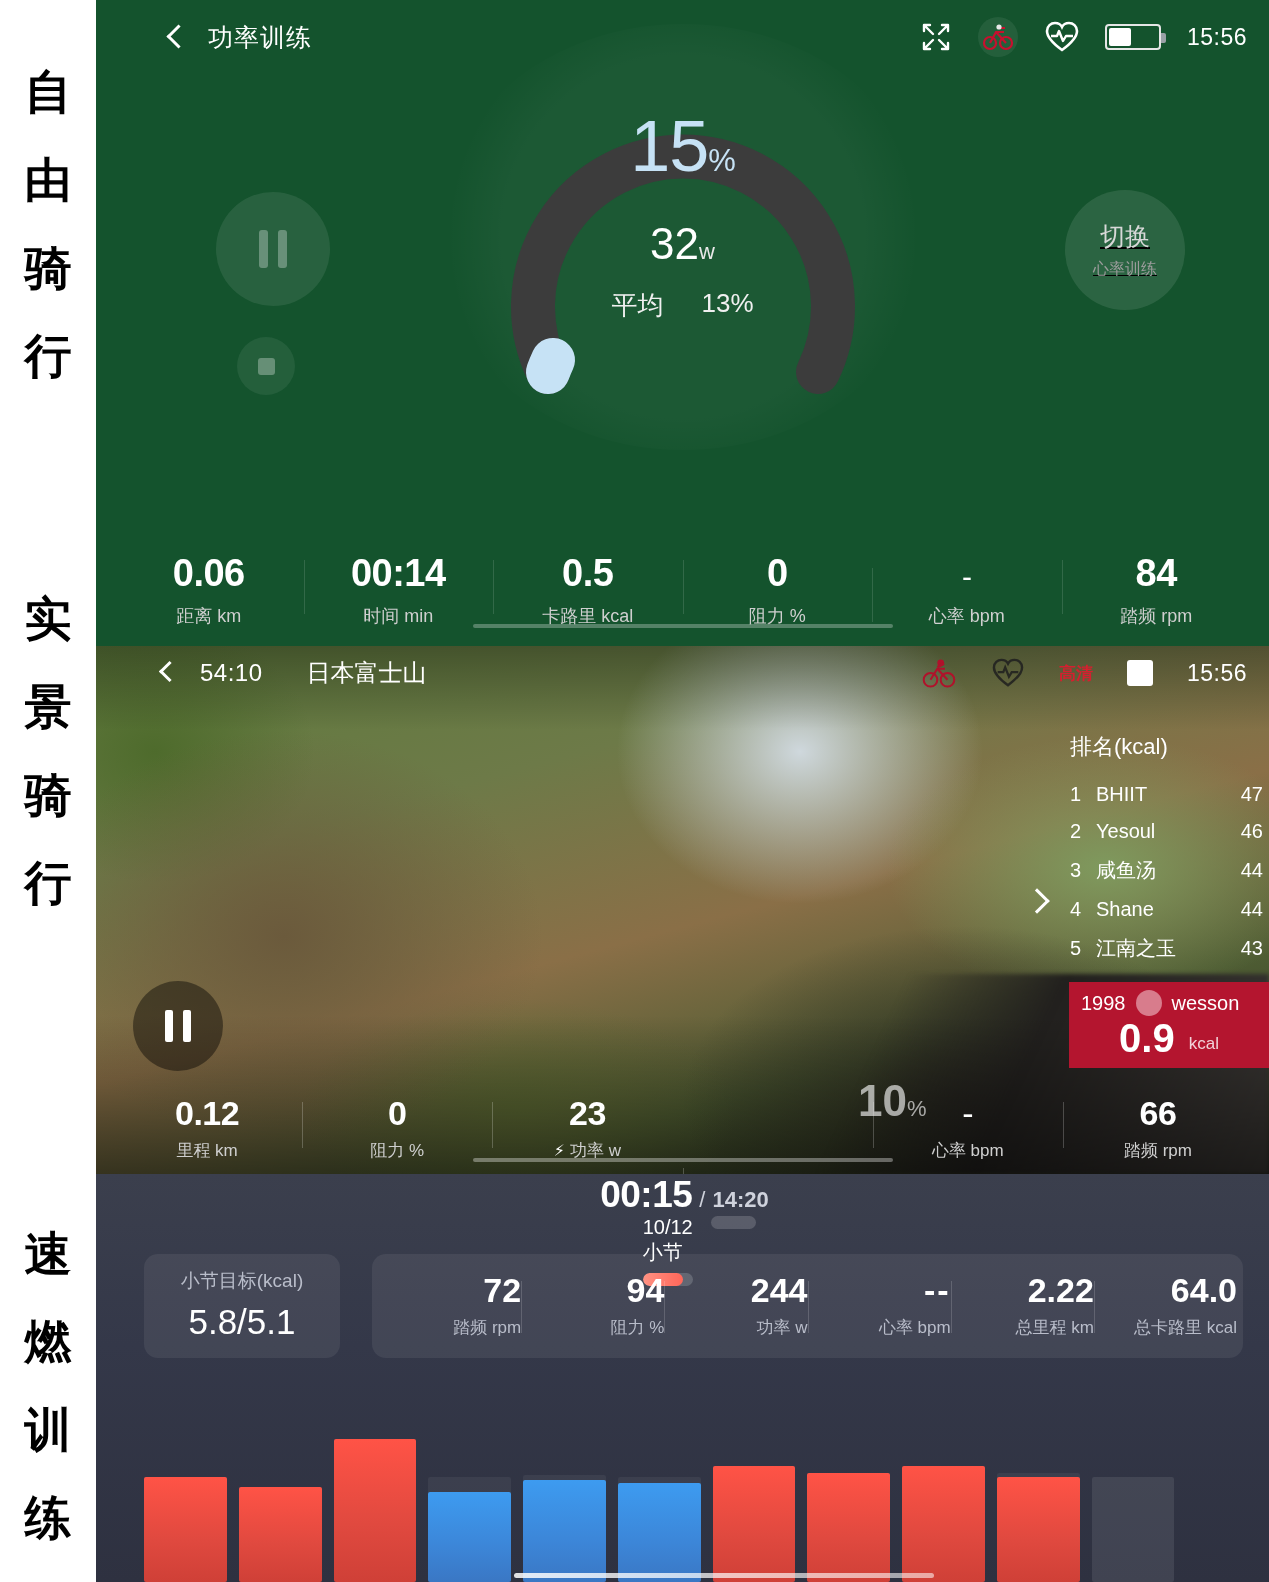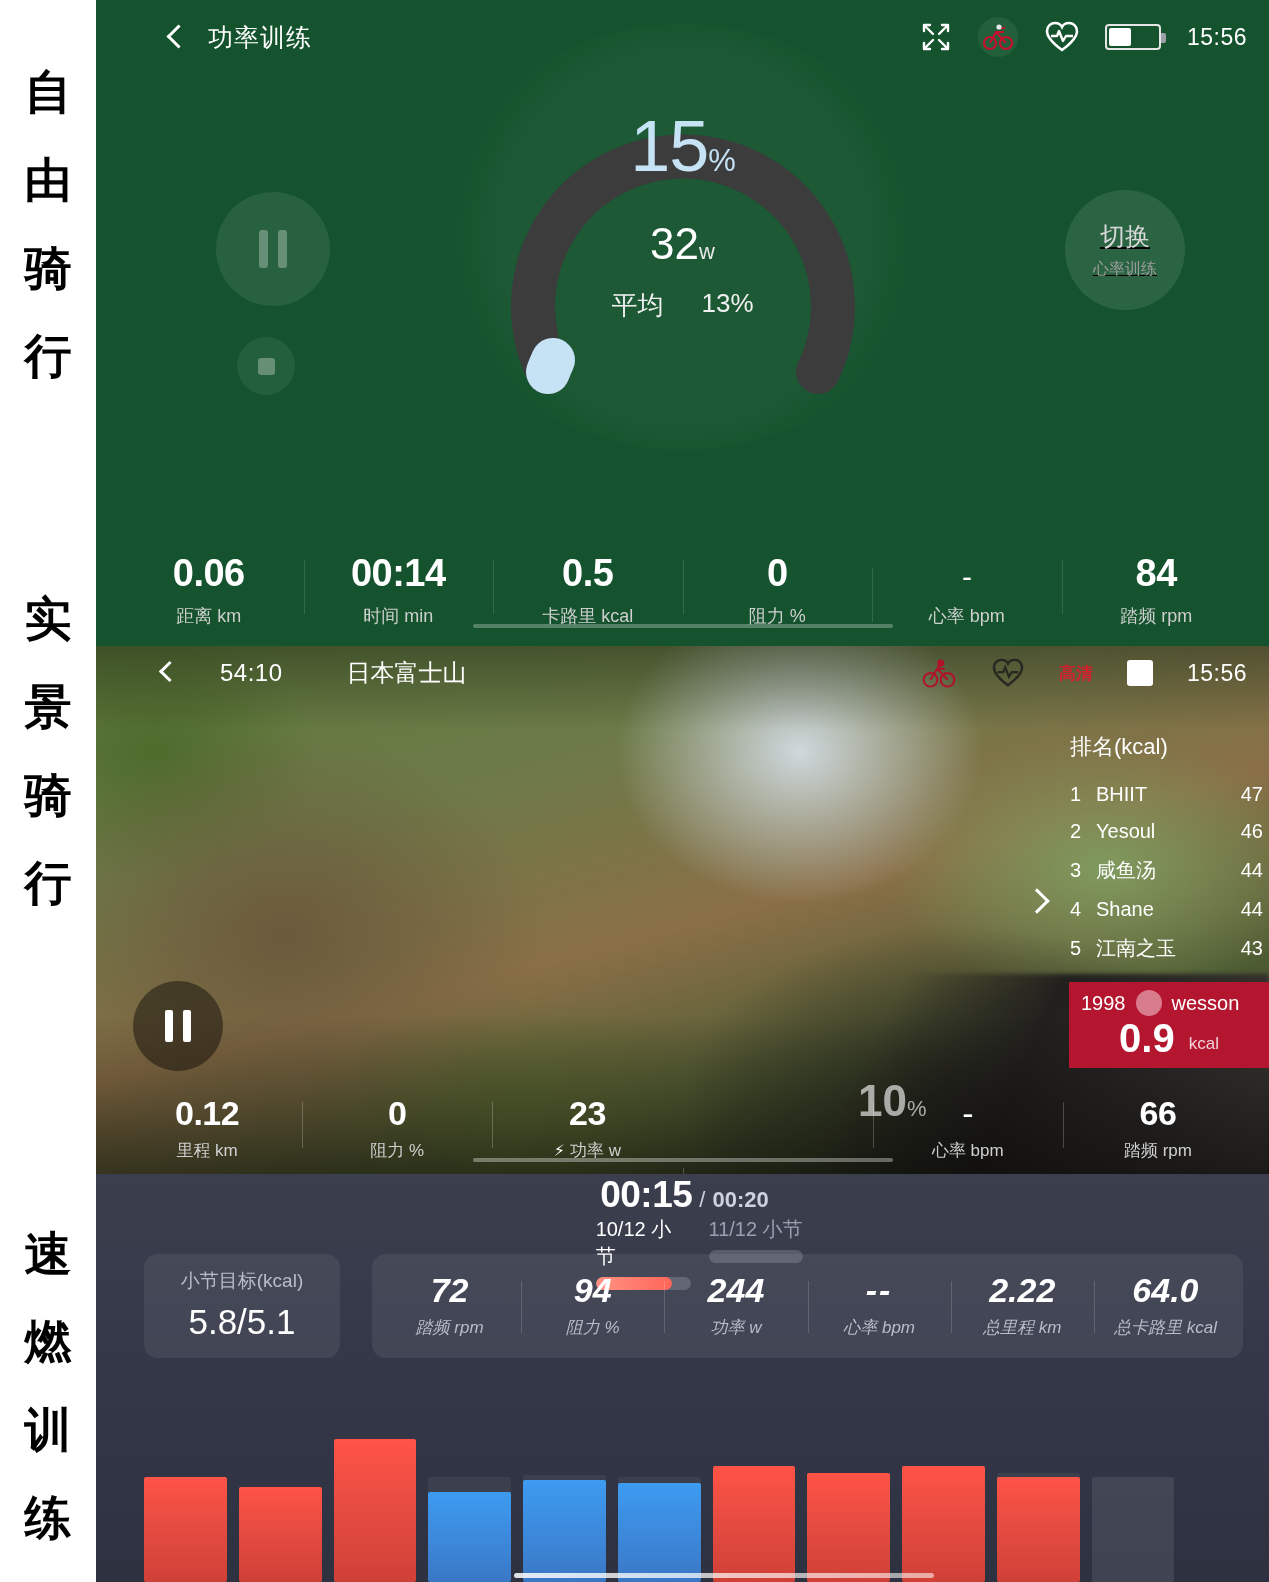--- a/index.html
+++ b/index.html
@@ -108,21 +108,21 @@
       radial-gradient(ellipse 30% 34% at 36% 88%, #5e6b34 0%, rgba(94,107,52,0) 62%),
       linear-gradient(165deg,#5e7a3c 0%, #6d7a48 28%, #8a6f47 52%, #4e5c33 74%, #20251a 100%);
   }
   .p2-road{
     position:absolute; right:0; bottom:0; width:520px; height:200px;
     background:linear-gradient(115deg, rgba(20,20,20,0) 26%, #22201e 52%, #3a3734 100%);
     filter:blur(2px);
   }
   .p2-veil{ position:absolute; inset:0; background:linear-gradient(180deg, rgba(0,0,0,.32) 0%, rgba(0,0,0,0) 16%, rgba(0,0,0,0) 70%, rgba(0,0,0,.50) 100%); }
 
-  .p2-topbar{ position:absolute; left:0; right:0; top:0; height:54px; display:flex; align-items:center; padding:0 22px 0 58px; z-index:4;gap:20px;}
+  .p2-topbar{ position:absolute; left:0; right:0; top:0; height:54px; display:flex; align-items:center; padding:0 22px 0 58px; z-index:4;}
   .p2-topbar .back-chev::before{ width:12px; height:12px; border-width:3px; }
   .p2-time{ color:#fff; font-size:24px; margin-left:20px; letter-spacing:.5px;}
   .p2-name{ color:#fff; font-size:24px; margin-left:44px;}
   .p2-status{ margin-left:auto; display:flex; align-items:center; gap:34px;}
   .hd-badge{ color:#d4202f; font-size:17px; font-weight:bold; }
   .wbox{ width:26px; height:26px; background:#fff; border-radius:3px; }
 
   
   .rank{
     position:absolute; right:0; top:86px; width:219px; z-index:5;
@@ -190,21 +190,21 @@
   .goal-card{
     width:196px; background:rgba(255,255,255,.07); border-radius:14px;
     display:flex; flex-direction:column; align-items:center; justify-content:center; padding:14px 0 16px;
   }
   .goal-card .t{ color:#b9bdca; font-size:19px; }
   .goal-card .v{ color:#fff; font-size:35px; font-weight:normal; margin-top:8px; }
   .metric-card{
     flex:1 1 auto; background:rgba(255,255,255,.07); border-radius:14px;
     display:flex; align-items:center; padding:10px 6px;
   }
-  .m{ flex:1 1 0; text-align:center; position:relative;font-style:italic; }
+  .m{ flex:1 1 0; text-align:right; position:relative; }
   .m + .m::before{ content:""; position:absolute; left:0; top:8px; width:1px; height:52px; background:rgba(255,255,255,.16);}
   .m .v{ color:#fff; font-size:34px; font-weight:bold; line-height:1;}
   .m .v.dd{ letter-spacing:2px;}
   .m .l{ color:#b9bdca; font-size:17px; margin-top:9px;}
 
   
   .chart{ position:absolute; left:48px; right:0; bottom:0; top:238px; }
   .bars{ position:absolute; inset:0; display:flex; align-items:flex-end; gap:12px; }
   .bcol{ flex:1 1 0; position:relative; height:100%; }
   .ghost{ position:absolute; left:0; right:0; bottom:0; background:rgba(255,255,255,.055); border-radius:2px;}
@@ -444,31 +444,30 @@
         <div class="p2-scroll"></div>
       </div>
     </div>
 
     <div class="p3">
 
       <div class="p3-top">
         <div class="clk">
           <span class="cur">00:15</span>
           <span class="sep">/</span>
-          <span class="tot">00:20</span>
+          <span class="tot">14:20</span>
         </div>
         <div class="segs">
           <div class="seg cur">
             <div class="cap">10/12 小节</div>
             <div class="track">
                 <div class="fill" style="width:80%"></div>
               </div>
           </div>
           <div class="seg nxt">
-            <div class="cap">11/12 小节</div>
             <div class="track">
                 <div class="fill" style="width:0%"></div>
               </div>
           </div>
         </div>
       </div>
 
       <div class="p3-metrics">
         <div class="goal-card">
           <div class="t">小节目标(kcal)</div>

